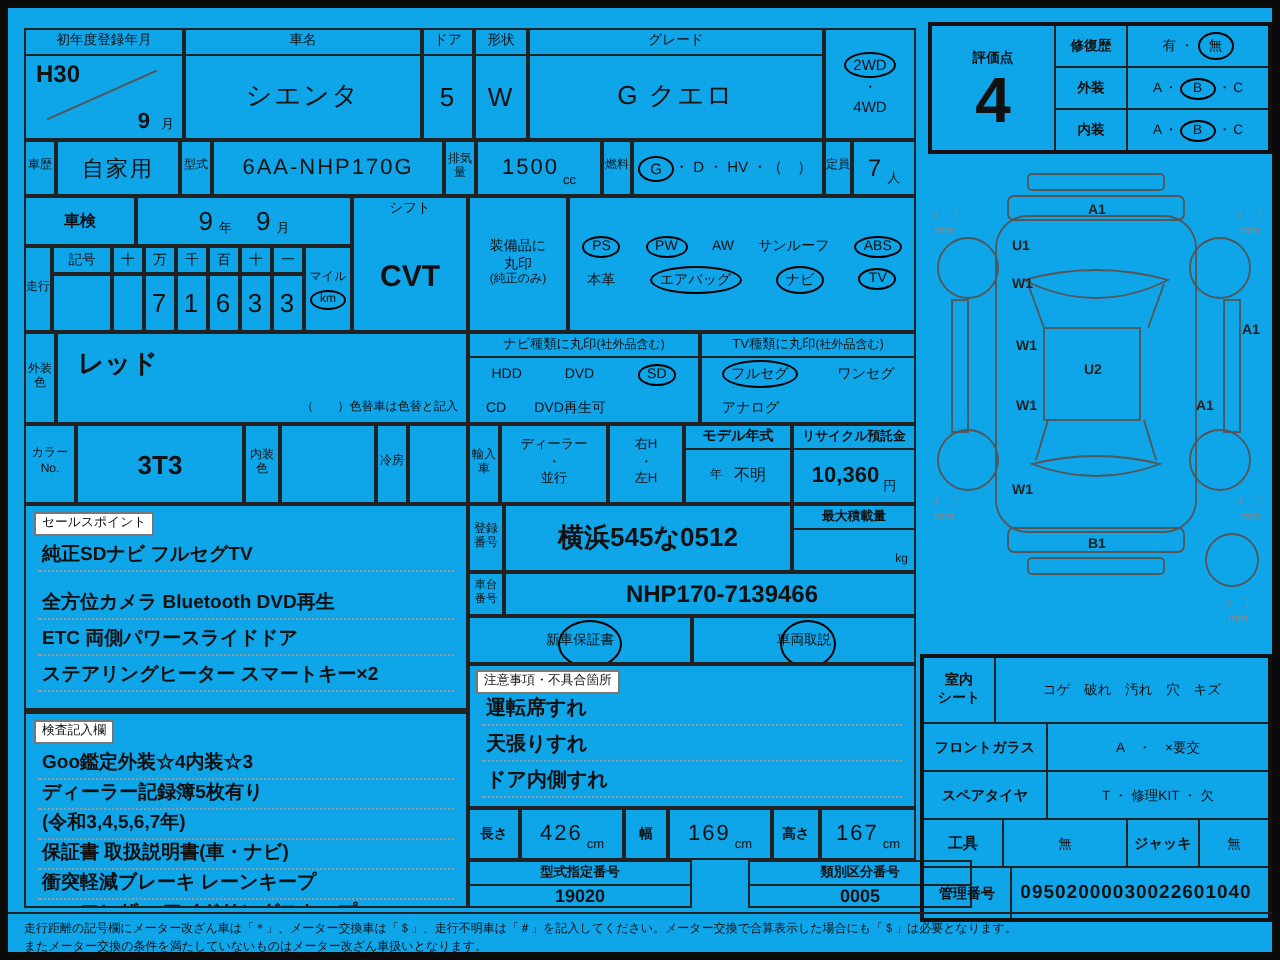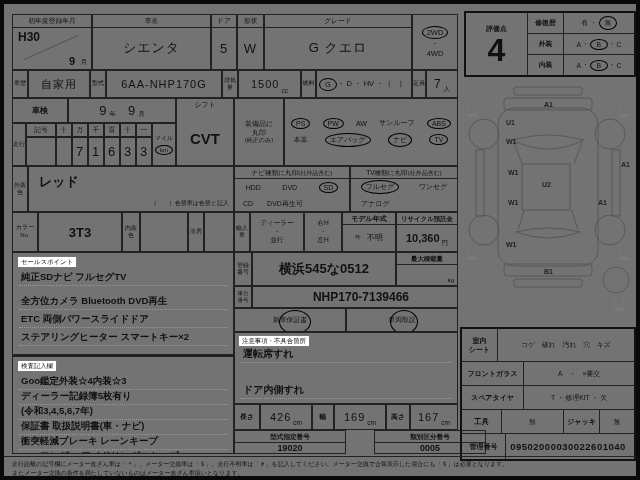--- a/index.html
+++ b/index.html
@@ -1,16 +1,16 @@
 <!DOCTYPE html>
 <html><head>
 <meta charset="utf-8">
 <style>
   html,body{margin:0;padding:0;background:#888;}
-  .sheet{position:relative;width:640px;height:480px;background:#737373;border:4px solid #0a0a0a;
+  .sheet{position:relative;width:640px;height:480px;background:#0ea5e9;border:4px solid #0a0a0a;
          box-sizing:border-box;font-family:"Liberation Sans",sans-serif;color:#111;overflow:hidden;}
   .c{position:absolute;border:1px solid #222;box-sizing:border-box;display:flex;
      align-items:center;justify-content:center;font-size:10px;overflow:hidden;background:transparent;}
   .abs{position:absolute;box-sizing:border-box;}
   .toplab{position:absolute;top:0;left:0;right:0;height:12px;line-height:12px;font-size:6.8px;
           text-align:center;border-bottom:1px solid #222;}
   .val{position:absolute;top:12px;left:0;right:0;bottom:0;display:flex;align-items:center;justify-content:center;}
   .wr{word-break:break-all;line-height:1.25;text-align:center;}
   .sm{font-size:6.8px;} .xs{font-size:6px;}
   .big{font-size:13px;font-weight:normal;letter-spacing:1px;}
@@ -294,20 +294,21 @@
       <div class="oval" style="width:30px;height:22px;left:44px;top:1px;"></div>
       </div>
     <div class="c sm" style="left:334px;top:294px;width:112px;height:24px;">
       <span>車両取説</span>
       <div class="oval" style="width:26px;height:22px;left:43px;top:1px;"></div>
       </div>
 
     <div class="c" style="left:222px;top:318px;width:224px;height:72px;">
       <div class="tab" style="left:3px;top:2px;">注意事項・不具合箇所</div>
       <div class="dotline" style="top:12px;font-size:10px;">運転席すれ</div>
+      <div class="dotline" style="top:30px;font-size:10px;">天張りすれ</div>
       <div class="dotline" style="top:48px;font-size:10px;">ドア内側すれ</div>
     </div>
 
     <div class="c sm" style="left:222px;top:390px;width:26px;height:26px;font-weight:bold;">
       <span>長さ</span>
       </div>
     <div class="c" style="left:248px;top:390px;width:52px;height:26px;">
       <span class="big" style="font-size:11px;">426</span>
       <span class="unit">cm</span>
       </div>

